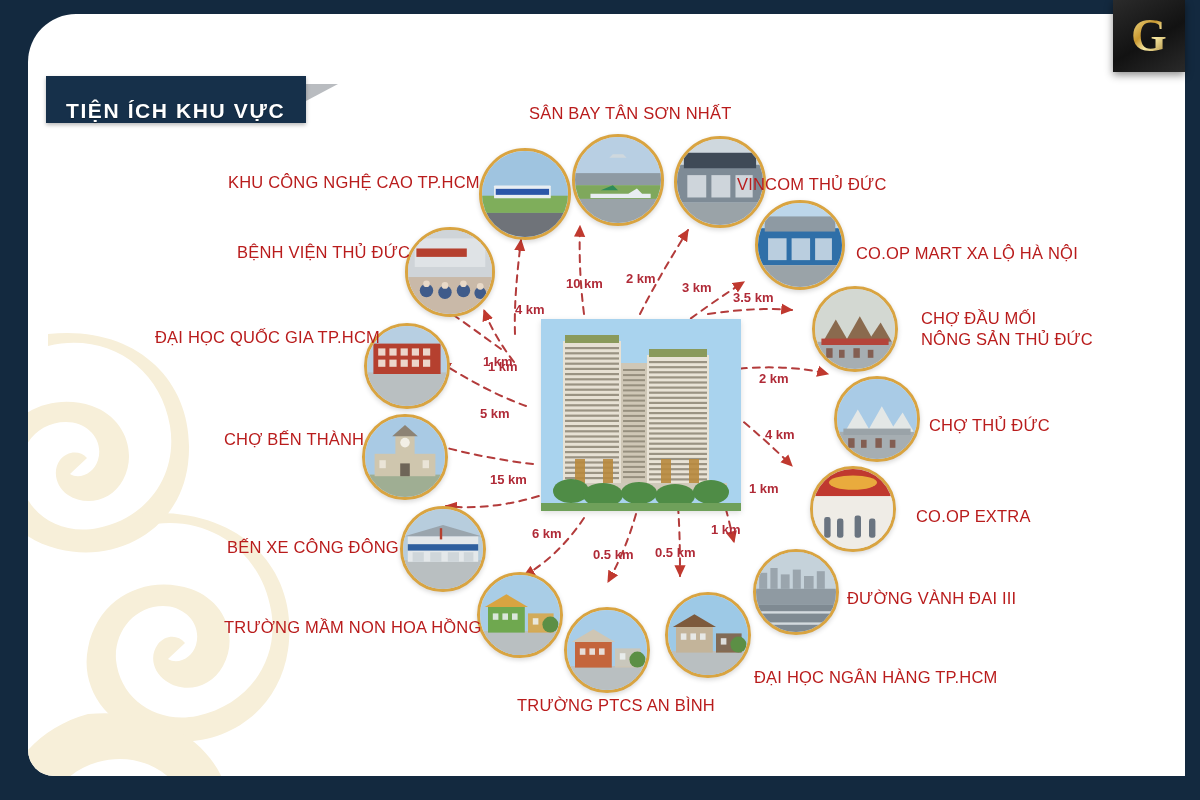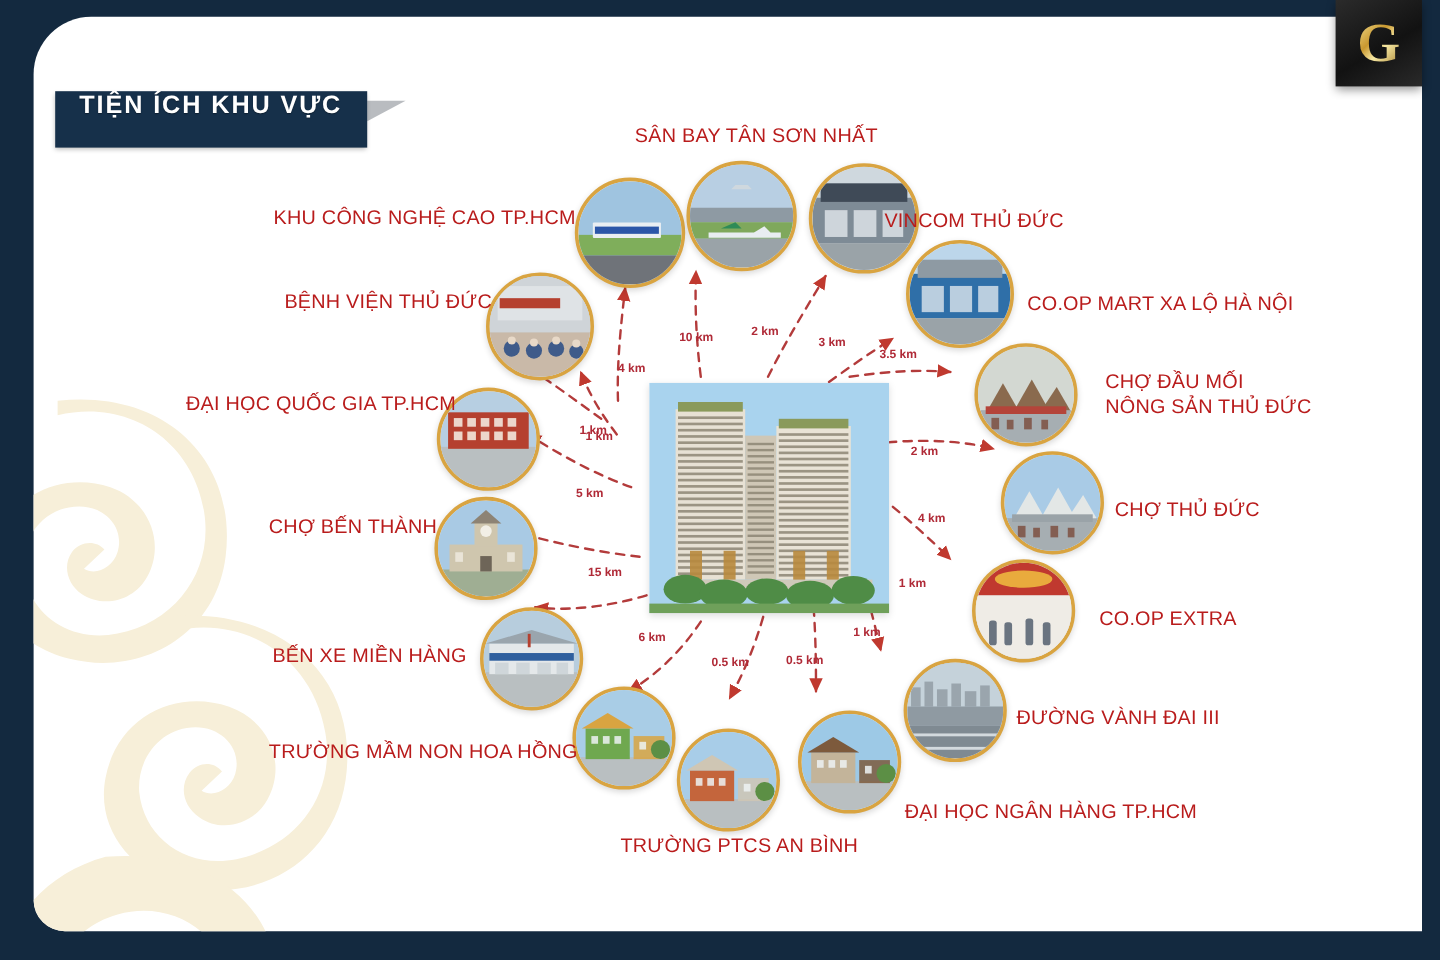--- a/index.html
+++ b/index.html
@@ -23,21 +23,21 @@
 
   
   .watermark{
     position:absolute;left:-40px;top:300px;width:420px;height:520px;
     opacity:1;pointer-events:none;
   }
 
   
   .ribbon{
     position:absolute;left:18px;top:62px;width:260px;height:47px;
-    background:#16304a;display:flex;align-items:flex-start;
+    background:#16304a;display:flex;align-items:flex-end;
     box-shadow:0 2px 4px rgba(0,0,0,.28);
     z-index:6;
   }
   .ribbon-text{
     color:#fff;font-weight:bold;font-size:21px;letter-spacing:1.6px;
     padding-left:20px;white-space:nowrap;
     text-shadow:0 1px 1px rgba(0,0,0,.35);
   }
   .ribbon-tail{
     position:absolute;left:278px;top:70px;width:0;height:0;
@@ -85,21 +85,21 @@
   
   .lbl{
     position:absolute;z-index:7;color:#b91c1c;
     font-size:16.5px;letter-spacing:.2px;line-height:1.26;
     white-space:pre-line;
   }
 
   
   .km{
     position:absolute;z-index:8;color:#b02a37;
-    font-size:10px;font-weight:bold;white-space:nowrap;
+    font-size:13px;font-weight:bold;white-space:nowrap;
   }
 
   
   #arrows{position:absolute;left:0;top:0;width:1157px;height:762px;z-index:2;
           pointer-events:none;}
 </style>
 </head>
 <body>
 
 <div id="root">
@@ -469,21 +469,21 @@
           <g fill="#cfd6da">
                 <rect x="12" y="54" width="14" height="12"></rect>
                 <rect x="34" y="54" width="14" height="12"></rect>
           <rect x="56" y="54" width="14" height="12"></rect>
                 <rect x="76" y="54" width="12" height="12"></rect>
               </g>
           <rect x="46" y="24" width="3" height="14" fill="#b5402f"></rect>
             </svg>
           </div>
         </div>
-        <div class="lbl" style="left: 199px; top: 523px;">BẾN XE MIỀN HÀNG</div>
+        <div class="lbl" style="left: 199px; top: 523px;">BẾN XE CÔNG ĐÔNG</div>
         <div class="km" style="left: 504px; top: 512px;">6 km</div>
         <div class="poi" style="left: 334px; top: 400px; width: 86px; height: 86px;">
           <div class="ring">
             <svg viewBox="0 0 100 100" preserveAspectRatio="xMidYMid slice">
     <rect width="100" height="100" fill="#a9cae4"></rect>
               <rect x="0" y="72" width="100" height="28" fill="#9fae93"></rect>
           <rect x="12" y="46" width="76" height="28" fill="#cfc6ae"></rect>
           <rect x="38" y="22" width="24" height="26" fill="#cfc6ae"></rect>
           <path d="M34,24 L50,10 L66,24 Z" fill="#8d8374"></path>
           <circle cx="50" cy="32" r="6" fill="#f2efe6"></circle>

